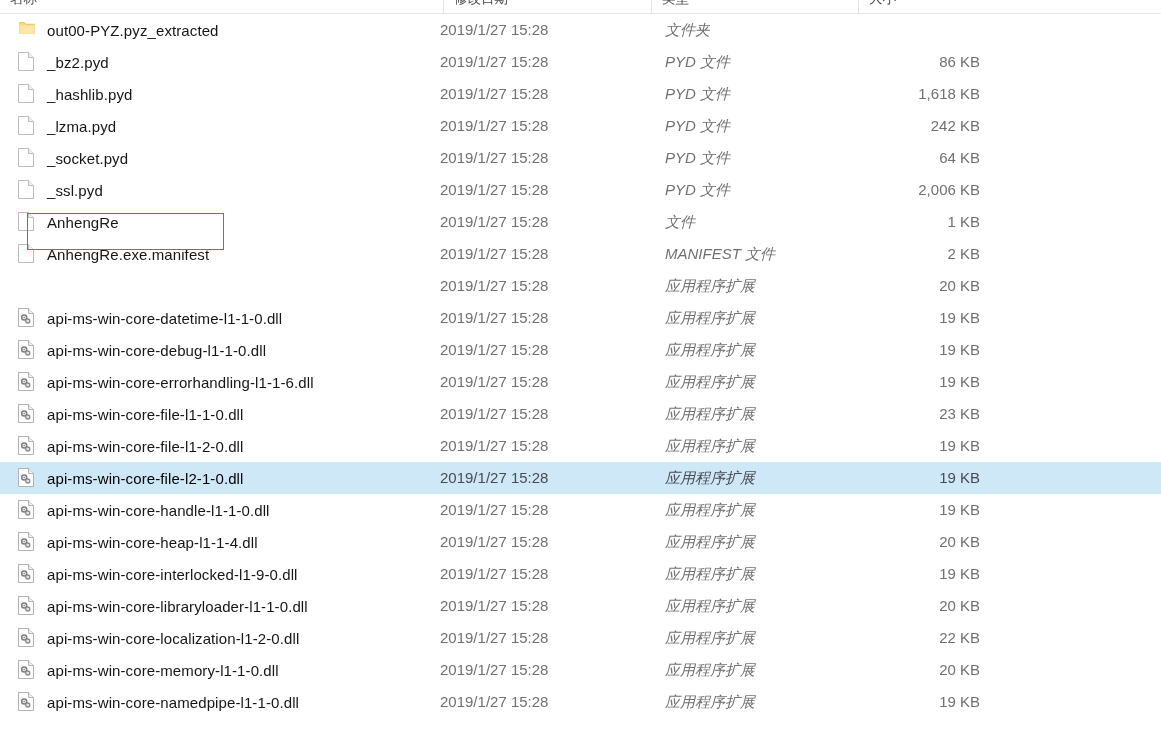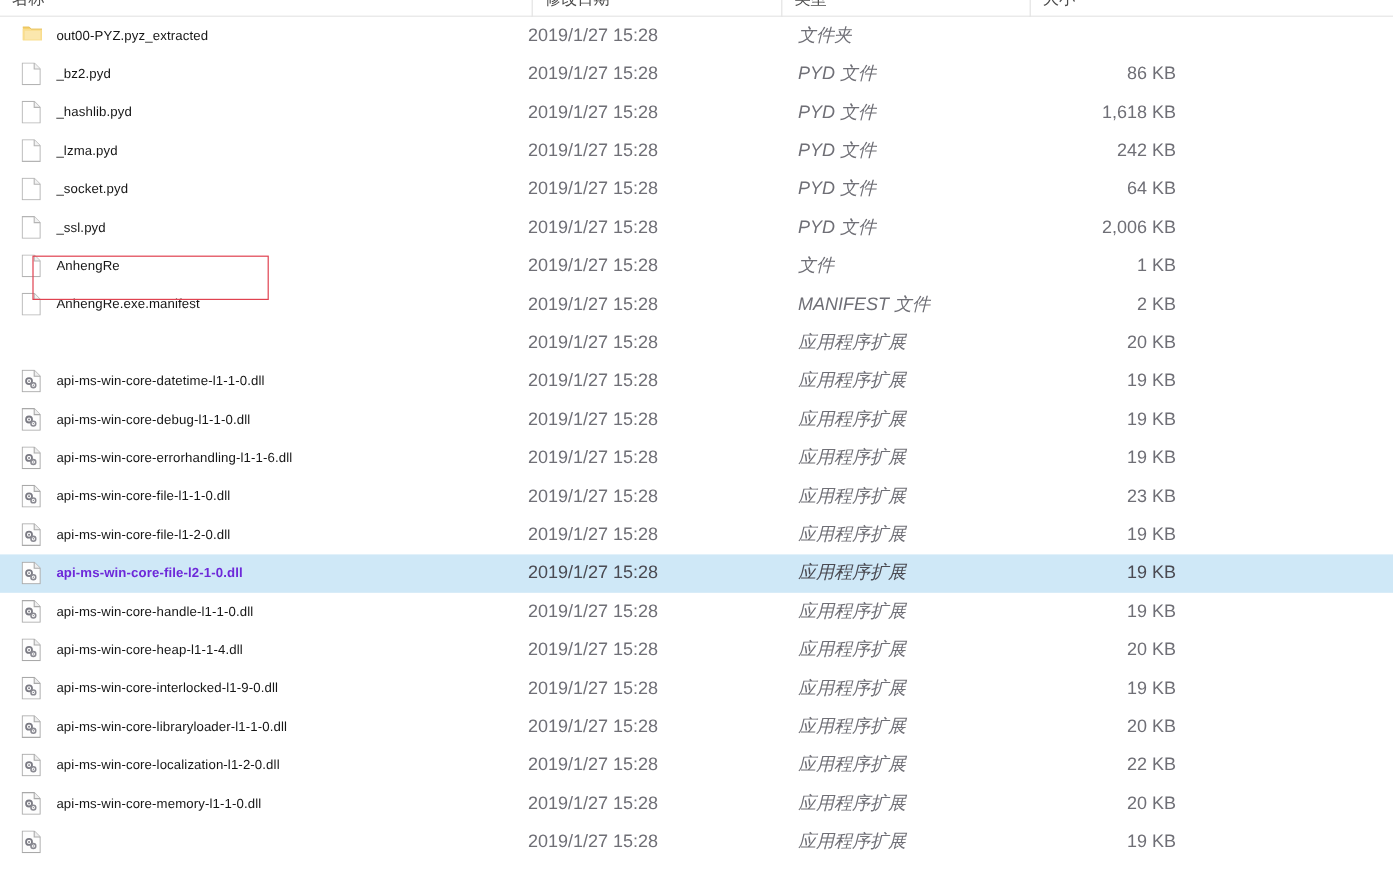--- a/index.html
+++ b/index.html
@@ -64,21 +64,21 @@
   .row {
     position: relative;
     height: 32px;
     width: 1161px;
     box-sizing: border-box;
   }
   .row.selected {
     background: #cfe8f7;
   }
   .row.selected .cell { color: #4a4a52; }
-  .row.selected .name-text { color: #6d28d9; font-weight: bold; }
+  .row.selected .name-text { color: #000000; }
 
   .cell {
     position: absolute;
     top: 0;
     height: 32px;
     line-height: 32px;
     font-size: 15px;
     color: #6f6f76;
     white-space: nowrap;
     overflow: hidden;
@@ -94,21 +94,21 @@
   }
   .cell-date { left: 440px; width: 194px; }
   .cell-type { left: 665px; width: 193px; font-style: italic; }
   .cell-size {
     left: 858px;
     width: 122px;
     text-align: right;
     padding-right: 0;
   }
   .name-text {
-    font-size: 11px;
+    font-size: 15px;
     color: #161616;
     line-height: 1;
     margin-left: 11px;
     display: inline-block;
     letter-spacing: 0.1px;
   }
 
   
   .icon {
     width: 18px;
@@ -485,20 +485,21 @@
           <span class="icon">
             <svg width="16" height="19" viewBox="0 0 16 19">
               <path d="M0.5 0.5h10l5 5v13H0.5z" fill="#fdfdfd" stroke="#a9a9a9" stroke-width="0.9"></path>
               <path d="M10.5 0.5v5h5" fill="#eeeeee" stroke="#a9a9a9" stroke-width="0.9"></path>
               <circle cx="6.2" cy="9.6" r="2.5" fill="none" stroke="#7b7b84" stroke-width="1.5"></circle>
               <circle cx="6.2" cy="9.6" r="0.8" fill="#7b7b84"></circle>
               <circle cx="9.8" cy="13.0" r="2.0" fill="none" stroke="#8a8a92" stroke-width="1.3"></circle>
               <circle cx="9.8" cy="13.0" r="0.6" fill="#8a8a92"></circle>
             </svg>
           </span>
+          <span class="name-text">api-ms-win-core-namedpipe-l1-1-0.dll</span>
         </div>
         <div class="cell cell-date">2019/1/27 15:28</div>
         <div class="cell cell-type">应用程序扩展</div>
         <div class="cell cell-size">19 KB</div>
       </div>
     </div>
 
   <div class="annot-box" style="border-color: rgb(224, 66, 80);"></div>
 
 </div>

